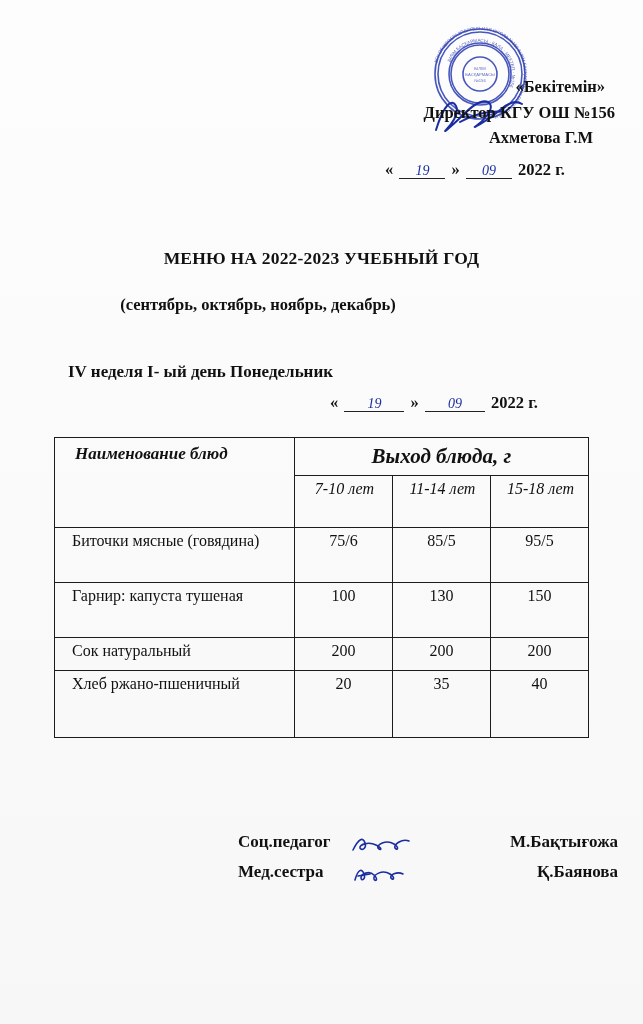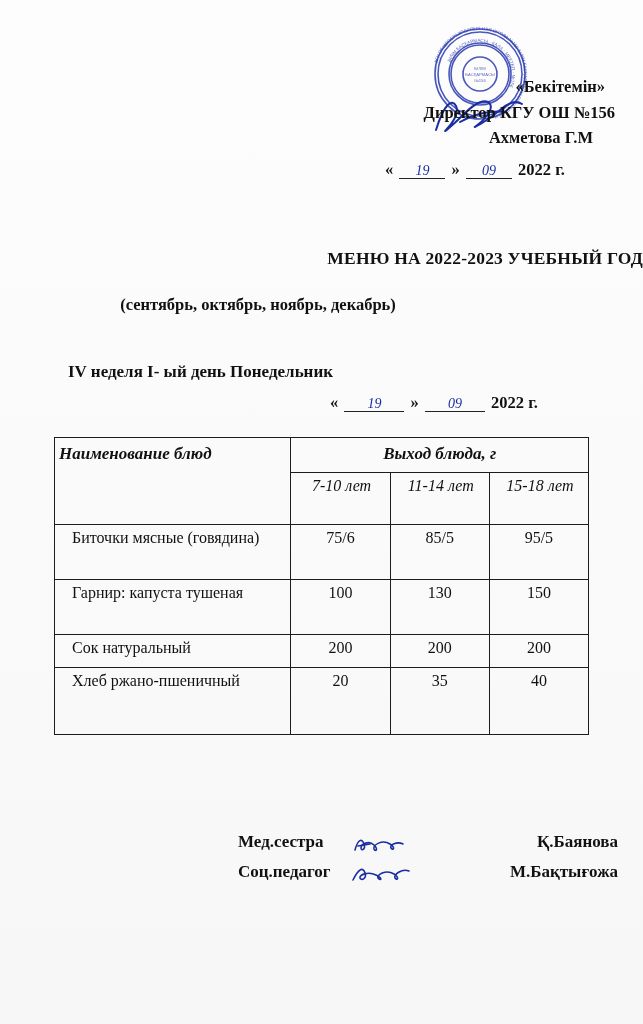--- a/index.html
+++ b/index.html
@@ -83,21 +83,21 @@
     pointer-events: none;
   }
   .sig svg { display: block; }
 
   
   .title-main {
     position: absolute;
     top: 248px;
     left: 0;
     width: 643px;
-    text-align: right;
+    text-align: center;
     font-size: 17.5px;
     font-weight: bold;
     letter-spacing: 0.2px;
   }
   .title-sub {
     position: absolute;
     top: 295px;
     left: 0;
     width: 516px;
     text-align: center;
@@ -142,28 +142,28 @@
   .menu-table .col-name {
     width: 240px;
     text-align: left;
     padding-left: 10px;
   }
   .menu-table .hdr-name {
     font-style: italic;
     font-weight: bold;
     font-size: 17px;
     text-align: left;
-    padding-left: 4px;
+    padding-left: 20px;
     padding-top: 6px;
     padding-bottom: 6px;
   }
   .menu-table .hdr-out {
     font-style: italic;
     font-weight: bold;
-    font-size: 17px;
+    font-size: 21px;
     text-align: center;
     padding-top: 6px;
     padding-bottom: 6px;
   }
   .menu-table .hdr-age {
     font-style: italic;
     font-weight: normal;
     font-size: 16px;
     text-align: left;
     padding-left: 8px;
@@ -309,37 +309,37 @@
         <td class="col-name dish" style="height:60px;">Хлеб ржано-пшеничный</td>
         <td class="val">20</td>
         <td class="val">35</td>
         <td class="val">40</td>
       </tr>
     </tbody>
   </table>
 
   <div class="footer">
     <div class="footer-row">
+      <span class="footer-role">Соц.педагог</span>
+      <span class="sig" style="top:1px; left:350px;">
+        <svg width="62" height="22" viewBox="0 0 62 22" xmlns="http://www.w3.org/2000/svg">
+          <g fill="none" stroke="#1a2ea0" stroke-width="1.6" stroke-linecap="round">
+            <path d="M3,17 C9,5 13,4 15,10 C17,16 11,18 10,15 C9,12 18,8 26,12 C34,16 30,18 28,15 C26,12 36,6 44,11 C50,15 47,18 45,15 C43,12 52,5 59,8"></path>
+          </g>
+        </svg>
+      </span>
+      <span class="footer-name">М.Бақтығожа</span>
+    </div>
+    <div class="footer-row">
       <span class="footer-role">Мед.сестра</span>
       <span class="sig" style="top:3px; left:352px;">
         <svg width="54" height="20" viewBox="0 0 54 20" xmlns="http://www.w3.org/2000/svg">
           <g fill="none" stroke="#1a2ea0" stroke-width="1.6" stroke-linecap="round">
             <path d="M3,15 C6,4 10,3 12,9 C14,15 9,16 9,13 C9,9 17,5 22,10 C27,15 23,17 22,14 C21,10 30,4 38,9 C44,13 41,16 39,13 C37,10 45,6 51,9"></path>
             <path d="M6,11 L18,9"></path>
           </g>
         </svg>
       </span>
       <span class="footer-name">Қ.Баянова</span>
     </div>
-    <div class="footer-row">
-      <span class="footer-role">Соц.педагог</span>
-      <span class="sig" style="top:1px; left:350px;">
-        <svg width="62" height="22" viewBox="0 0 62 22" xmlns="http://www.w3.org/2000/svg">
-          <g fill="none" stroke="#1a2ea0" stroke-width="1.6" stroke-linecap="round">
-            <path d="M3,17 C9,5 13,4 15,10 C17,16 11,18 10,15 C9,12 18,8 26,12 C34,16 30,18 28,15 C26,12 36,6 44,11 C50,15 47,18 45,15 C43,12 52,5 59,8"></path>
-          </g>
-        </svg>
-      </span>
-      <span class="footer-name">М.Бақтығожа</span>
-    </div>
   </div>
 
 </div>
 
 </body></html>

